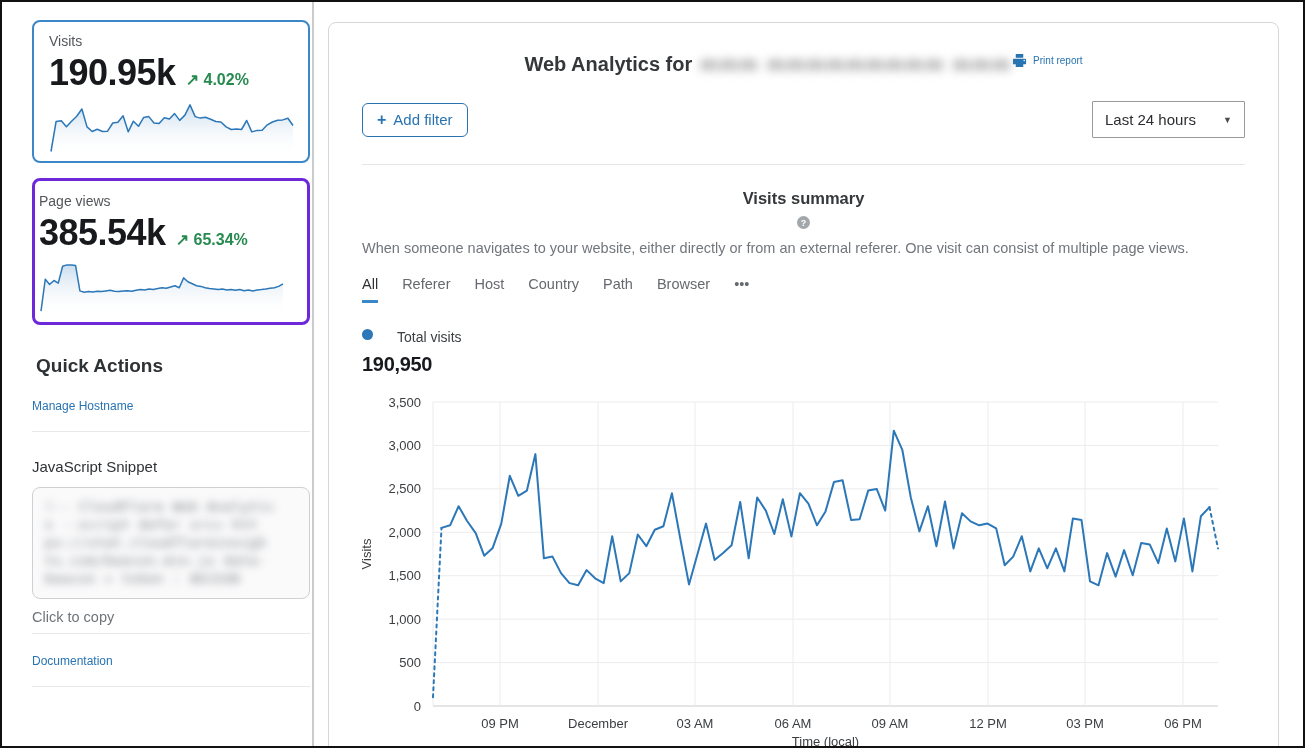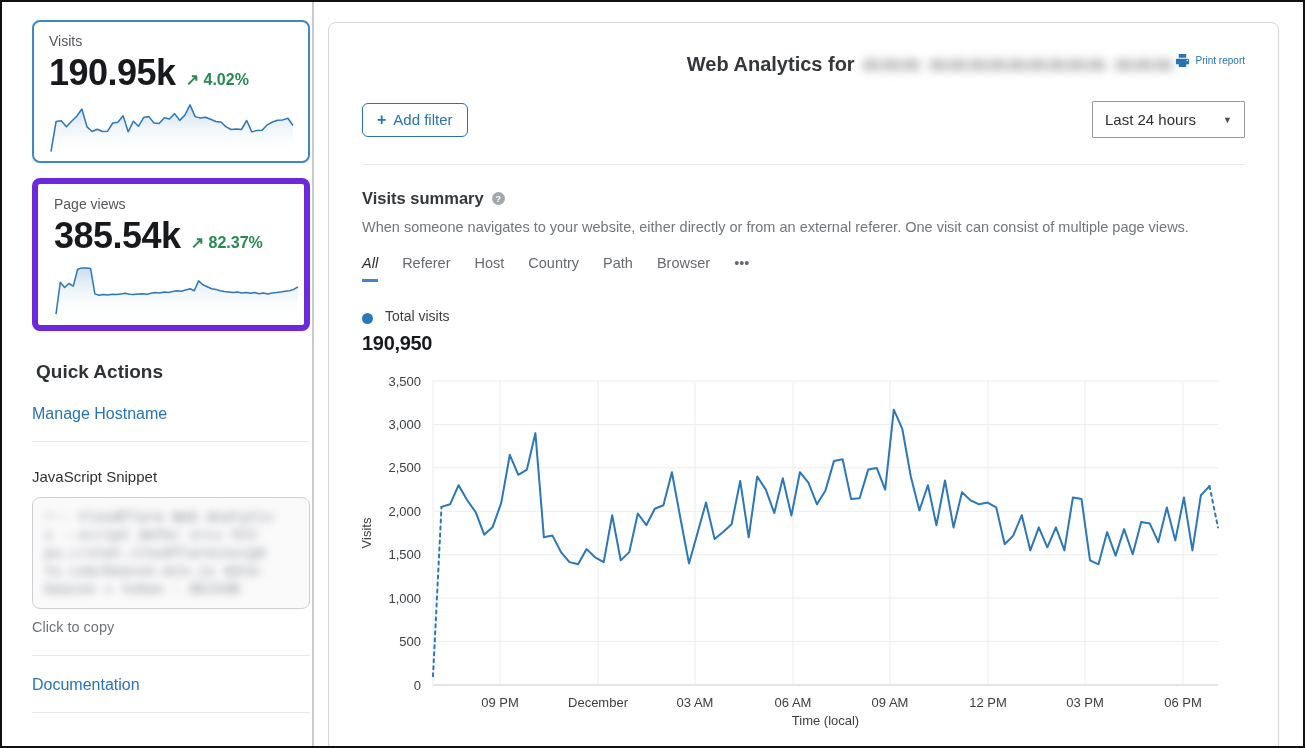--- a/index.html
+++ b/index.html
@@ -9,77 +9,77 @@
     background:#fff;
     border:2px solid #111;
     position:relative;
     overflow:hidden;
     color:#1d1f21;
   }
   
   .sidebar { position:absolute; left:0; top:0; width:311px; height:100%; padding:18px 0 0 30px; }
   .v-divider { position:absolute; left:310px; top:0; width:2px; height:100%; background:#c9cbcd; }
   .metric-card {
-    width:278px; border:6px solid #6d28d9; border-radius:8px;
-    padding:12px 16px 6px 16px; margin-bottom:15px; background:#fff; cursor:pointer;
+    width:278px; border:3px solid #6d28d9; border-radius:8px;
+    padding:12px 16px 6px 4px; margin-bottom:15px; background:#fff; cursor:pointer;
   }
   .metric-card.selected { border:2px solid #3c87c7; padding:11px 15px 5px 15px; }
   .metric-label { font-size:14px; color:#53565a; }
   .metric-row { display:flex; align-items:baseline; gap:10px; margin-top:3px; }
   .metric-value { font-size:36px; font-weight:700; color:#17191c; letter-spacing:-0.5px; }
   .metric-trend { font-size:16px; font-weight:600; color:#278a50; }
   .spark { display:block; margin-top:4px; }
   .side-h2 { font-size:19px; font-weight:700; color:#2f3235; margin:30px 0 0 4px; }
-  .side-link { display:block; font-size:16px; color:#2873b2; text-decoration:none; margin-top:22px; padding-bottom:18px; border-bottom:1px solid #e8e8ea; width:278px; cursor:pointer; }
+  .side-link { display:block; font-size:12px; color:#2873b2; text-decoration:none; margin-top:22px; padding-bottom:18px; border-bottom:1px solid #e8e8ea; width:278px; cursor:pointer; }
   .side-label { font-size:15px; color:#2f3235; margin-top:26px; }
   .code-box {
     width:278px; height:112px; margin-top:12px; background:#fafafb;
     border:1px solid #cfd0d3; border-radius:8px; padding:10px 12px; cursor:pointer; overflow:hidden;
   }
   .code-box .line {
     filter:blur(4px); color:#6b6f73; font-family:"DejaVu Sans Mono", monospace;
     font-size:12.5px; line-height:18px; white-space:nowrap; letter-spacing:1px;
   }
-  .click-copy { font-size:14.5px; color:#6e7479; margin-top:10px; padding-bottom:20px; border-bottom:1px solid #e8e8ea; width:278px; }
+  .click-copy { font-size:14.5px; color:#6e7479; margin-top:10px; padding-bottom:8px; border-bottom:1px solid #e8e8ea; width:278px; }
   .resources-block .side-link { margin-top:20px; }
   
   .main-card {
     position:absolute; left:326px; top:20px; width:951px; height:760px;
     background:#fff; border:1px solid #d5d6d8; border-radius:8px; padding:0 33px;
   }
   .main-header { padding-top:30px; padding-bottom:26px; border-bottom:1px solid #e6e6e8; }
-  .title-row { display:flex; justify-content:flex-end; align-items:flex-start; }
+  .title-row { display:flex; justify-content:center; align-items:flex-start; }
   .page-title { font-size:20px; font-weight:700; color:#35383b; display:flex; align-items:center; gap:8px; }
   .blur-domain { filter:blur(5px); color:#8a8a8a; font-weight:600; letter-spacing:2px; user-select:none; }
   .print-link { display:flex; align-items:center; gap:6px; color:#2873b2; font-size:10px; cursor:pointer; }
   .filter-row { display:flex; justify-content:space-between; align-items:center; margin-top:25px; }
   .add-filter-btn {
     display:inline-flex; align-items:center; gap:7px; border:1px solid #2873b2; color:#2873b2;
     background:#fff; border-radius:6px; font-size:15px; padding:7px 14px; cursor:pointer;
     font-family:"Liberation Sans", sans-serif;
   }
   .add-filter-btn .plus { font-size:16px; font-weight:600; }
   .range-select {
     display:flex; align-items:center; justify-content:space-between; width:153px; height:37px;
     border:1px solid #97999d; border-radius:1px; padding:0 12px; font-size:15px; color:#2b2d30; cursor:pointer;
   }
   .range-select .caret { font-size:9px; color:#4a4d52; }
   
   .summary { padding-top:24px; }
-  .summary-title-row { display:flex; align-items:center; gap:8px; }
+  .summary-title-row { display:flex; align-items:center; gap:8px;flex-direction:column; }
   .summary-title { font-size:16.5px; font-weight:700; color:#35383b; }
   .help-icon {
     width:13px; height:13px; border-radius:50%; background:#a2a7ac; color:#fff;
     font-size:9px; font-weight:700; display:inline-flex; align-items:center; justify-content:center; cursor:pointer;
   }
   .summary-desc { margin-top:11px; font-size:14.5px; color:#71767c; }
   .tabs { display:flex; gap:24px; margin-top:20px; align-items:flex-end; }
   .tab { font-size:14.5px; color:#66696e; padding-bottom:8px; cursor:pointer; border-bottom:3px solid transparent; }
-  .tab.active { color:#2f3235; border-bottom:3px solid #3c87c7;font-style:italic; }
-  .legend-row { display:flex; align-items:flex-end; gap:12px; margin-top:26px; }
+  .tab.active { color:#2f3235; border-bottom:3px solid #3c87c7; }
+  .legend-row { display:flex; align-items:flex-start; gap:24px; margin-top:26px; }
   .legend-dot { width:11px; height:11px; border-radius:50%; background:#2b77b8; }
   .legend-label { font-size:14px; color:#3c4043; }
   .total-value { font-size:20px; font-weight:700; color:#17191c; margin-top:8px; letter-spacing:-0.3px; }
   .chart-wrap { margin-top:14px; margin-left:-7px; }
   .chart text { font-family:"Liberation Sans", sans-serif; font-size:13px; fill:#3b3e41; }
   .chart text.axis-title { fill:#3b3e41; }
 </style>
 </head>
 <body>
 
@@ -105,21 +105,21 @@
         <polyline points="2.0,53.5 7.1,23.5 12.3,22.7 17.4,28.8 22.6,23.2 27.7,18.3 32.9,11.0 38.0,28.9 43.2,33.5 48.3,31.3 53.5,33.5 58.6,33.2 63.8,25.0 68.9,24.2 74.1,17.8 79.2,33.8 84.4,23.2 89.5,28.3 94.7,19.4 99.8,18.6 105.0,25.0 110.1,25.4 115.3,19.7 120.4,21.0 125.6,15.6 130.7,22.4 135.9,17.1 141.0,6.9 146.2,18.6 151.3,20.1 156.5,19.3 161.6,21.3 166.8,23.5 171.9,24.0 177.1,28.9 182.2,31.5 187.4,31.0 192.5,31.5 197.7,22.5 202.8,33.9 208.0,32.4 213.1,32.2 218.3,26.8 223.4,24.0 228.6,22.2 233.7,21.9 238.9,20.3 244.0,27.5" fill="none" stroke="#2b77b8" stroke-width="1.5" stroke-linejoin="round"></polyline>
       </svg>
   </div>
 
   <div class="metric-card">
     <div class="metric-label">Page views</div>
     <div class="metric-row">
       <span class="metric-value">385.54k</span>
       <span class="metric-trend">
         <span>↗</span>
-        <span>82.37%</span>
+        <span>65.34%</span>
       </span>
     </div>
     <svg class="spark" width="246" height="58">
         <defs>
           <linearGradient id="g1" x1="0" y1="0" x2="0" y2="1">
             <stop offset="0%" stop-color="#2b77b8" stop-opacity="0.25"></stop>
             <stop offset="100%" stop-color="#ffffff" stop-opacity="0"></stop>
           </linearGradient>
         </defs>
         <path d="M2.0,53.1 L6.3,21.2 L10.6,26.4 L15.0,22.5 L19.3,25.1 L23.6,8.2 L27.9,6.9 L32.3,6.9 L36.6,7.6 L40.9,32.9 L45.2,34.2 L49.5,33.6 L53.9,34.0 L58.2,33.2 L62.5,33.6 L66.8,32.9 L71.1,32.3 L75.5,33.2 L79.8,33.6 L84.1,32.9 L88.4,32.7 L92.8,33.2 L97.1,32.3 L101.4,31.6 L105.7,31.9 L110.0,31.0 L114.4,31.4 L118.7,30.6 L123.0,29.7 L127.3,30.3 L131.6,29.0 L136.0,27.7 L140.3,29.7 L144.6,19.9 L148.9,23.8 L153.3,25.8 L157.6,27.7 L161.9,28.4 L166.2,29.7 L170.5,30.6 L174.9,31.0 L179.2,31.6 L183.5,31.0 L187.8,31.9 L192.1,31.4 L196.5,32.3 L200.8,31.6 L205.1,32.7 L209.4,31.9 L213.8,32.9 L218.1,32.1 L222.4,31.6 L226.7,31.0 L231.0,30.3 L235.4,29.7 L239.7,28.4 L244.0,25.8 L244.0,58 L2.0,58 Z" fill="url(#g1)" stroke="none"></path>

